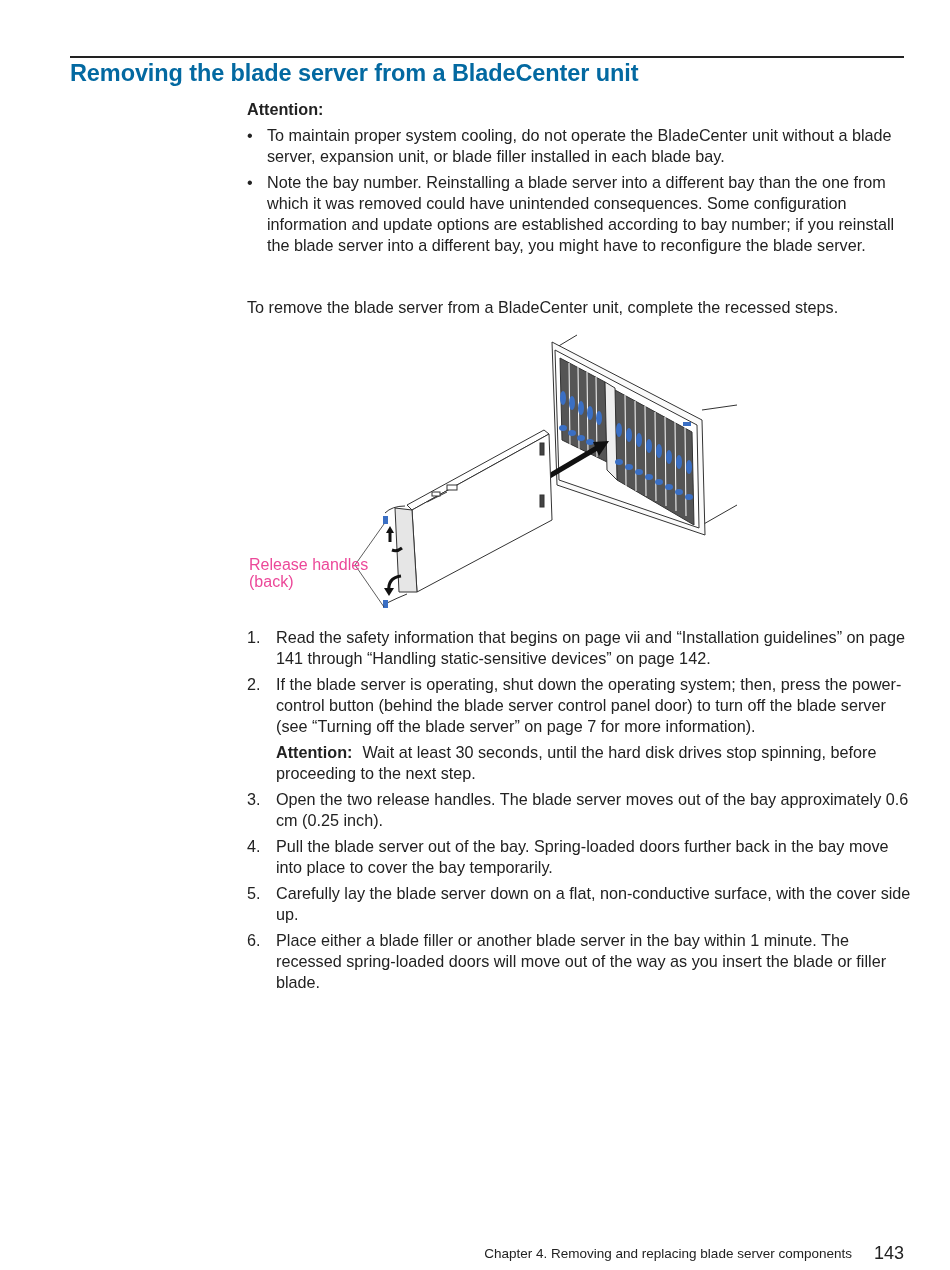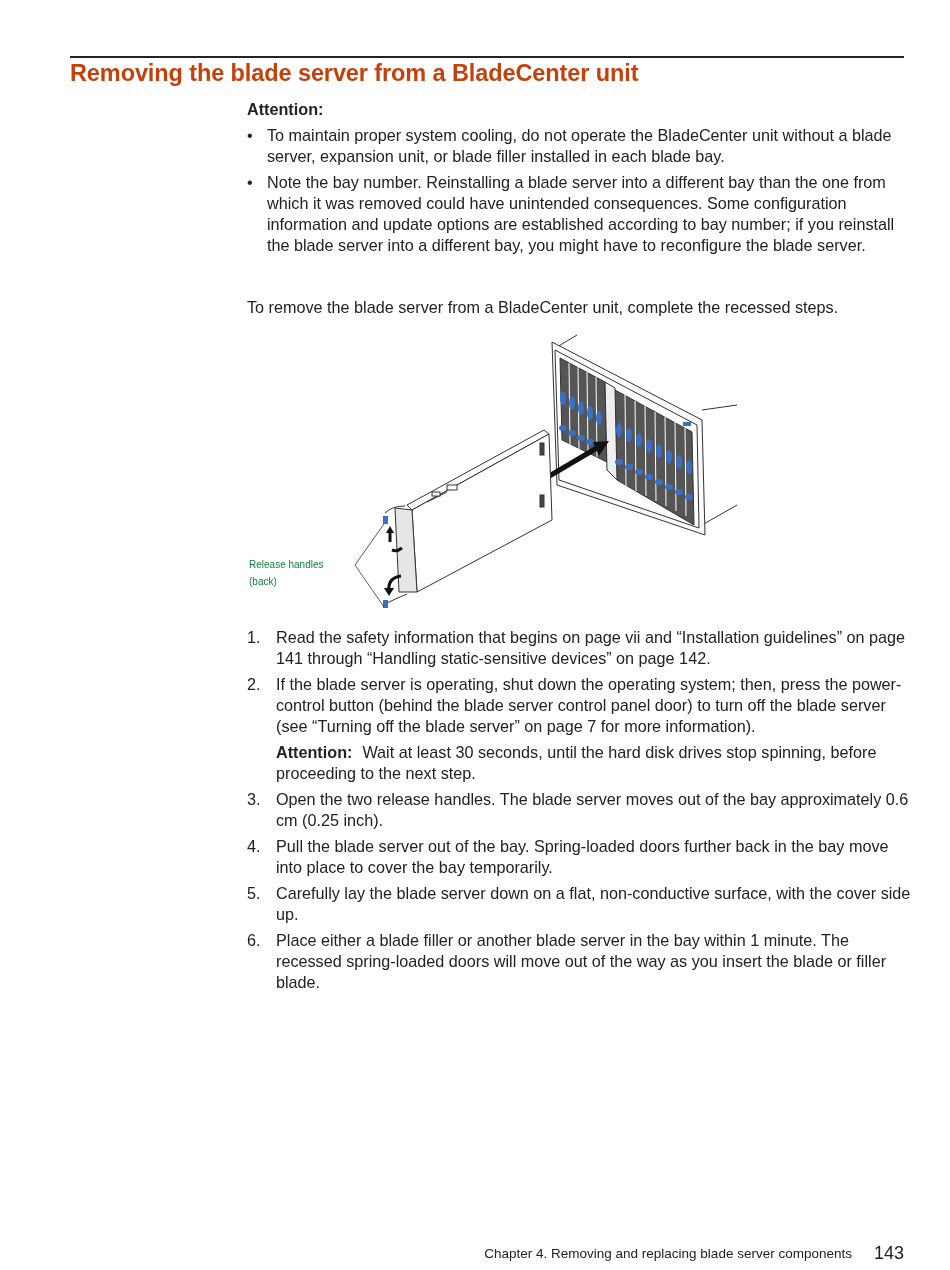--- a/index.html
+++ b/index.html
@@ -3,30 +3,30 @@
 <meta charset="utf-8">
 <style>
   html, body { margin: 0; padding: 0; background: #ffffff; }
   body {
     width: 950px; height: 1270px; position: relative; overflow: hidden;
     font-family: "Liberation Sans", sans-serif; color: #222222;
   }
   .rule { position: absolute; left: 70px; top: 56px; width: 834px; height: 2px; background: #222; }
   .title {
     position: absolute; left: 70px; top: 60px; margin: 0;
-    font-size: 23.5px; font-weight: bold; letter-spacing: -0.1px; color: #c2410c;
+    font-size: 23.5px; font-weight: bold; letter-spacing: -0.1px; color: #0369a1;
   }
   .body-col { position: absolute; left: 247px; width: 660px; font-size: 16.2px; line-height: 21px; }
   .attention-head { top: 99px; font-weight: bold; }
   ul.bullets { position: absolute; left: 247px; top: 125px; width: 660px; margin: 0; padding: 0; list-style: none; font-size: 16.2px; line-height: 21px; }
   ul.bullets li { position: relative; padding-left: 20px; margin-bottom: 5px; }
   ul.bullets li .dot { position: absolute; left: 0; top: 0; }
   .intro { top: 297px; }
   .figure { position: absolute; left: 247px; top: 330px; width: 500px; height: 290px; }
-  .callout { position: absolute; left: 249px; top: 557px; font-size: 10px; line-height: 16.5px; color: #15803d; }
+  .callout { position: absolute; left: 249px; top: 557px; font-size: 16px; line-height: 16.5px; color: #ec4899; }
   ol.steps { position: absolute; left: 247px; top: 627px; width: 665px; margin: 0; padding: 0; list-style: none; font-size: 16.2px; line-height: 21px; }
   ol.steps li { position: relative; padding-left: 29px; margin-bottom: 5px; }
   ol.steps li .num { position: absolute; left: 0; top: 0; }
   .sub-attn { margin-top: 5px; }
   .sub-attn b { margin-right: 10px; }
   .footer { position: absolute; right: 46px; top: 1243px; font-size: 13.5px; display: flex; align-items: center; }
   .footer .pg { font-size: 18px; font-weight: normal; margin-left: 22px; }
 </style>
 </head>
 <body>

